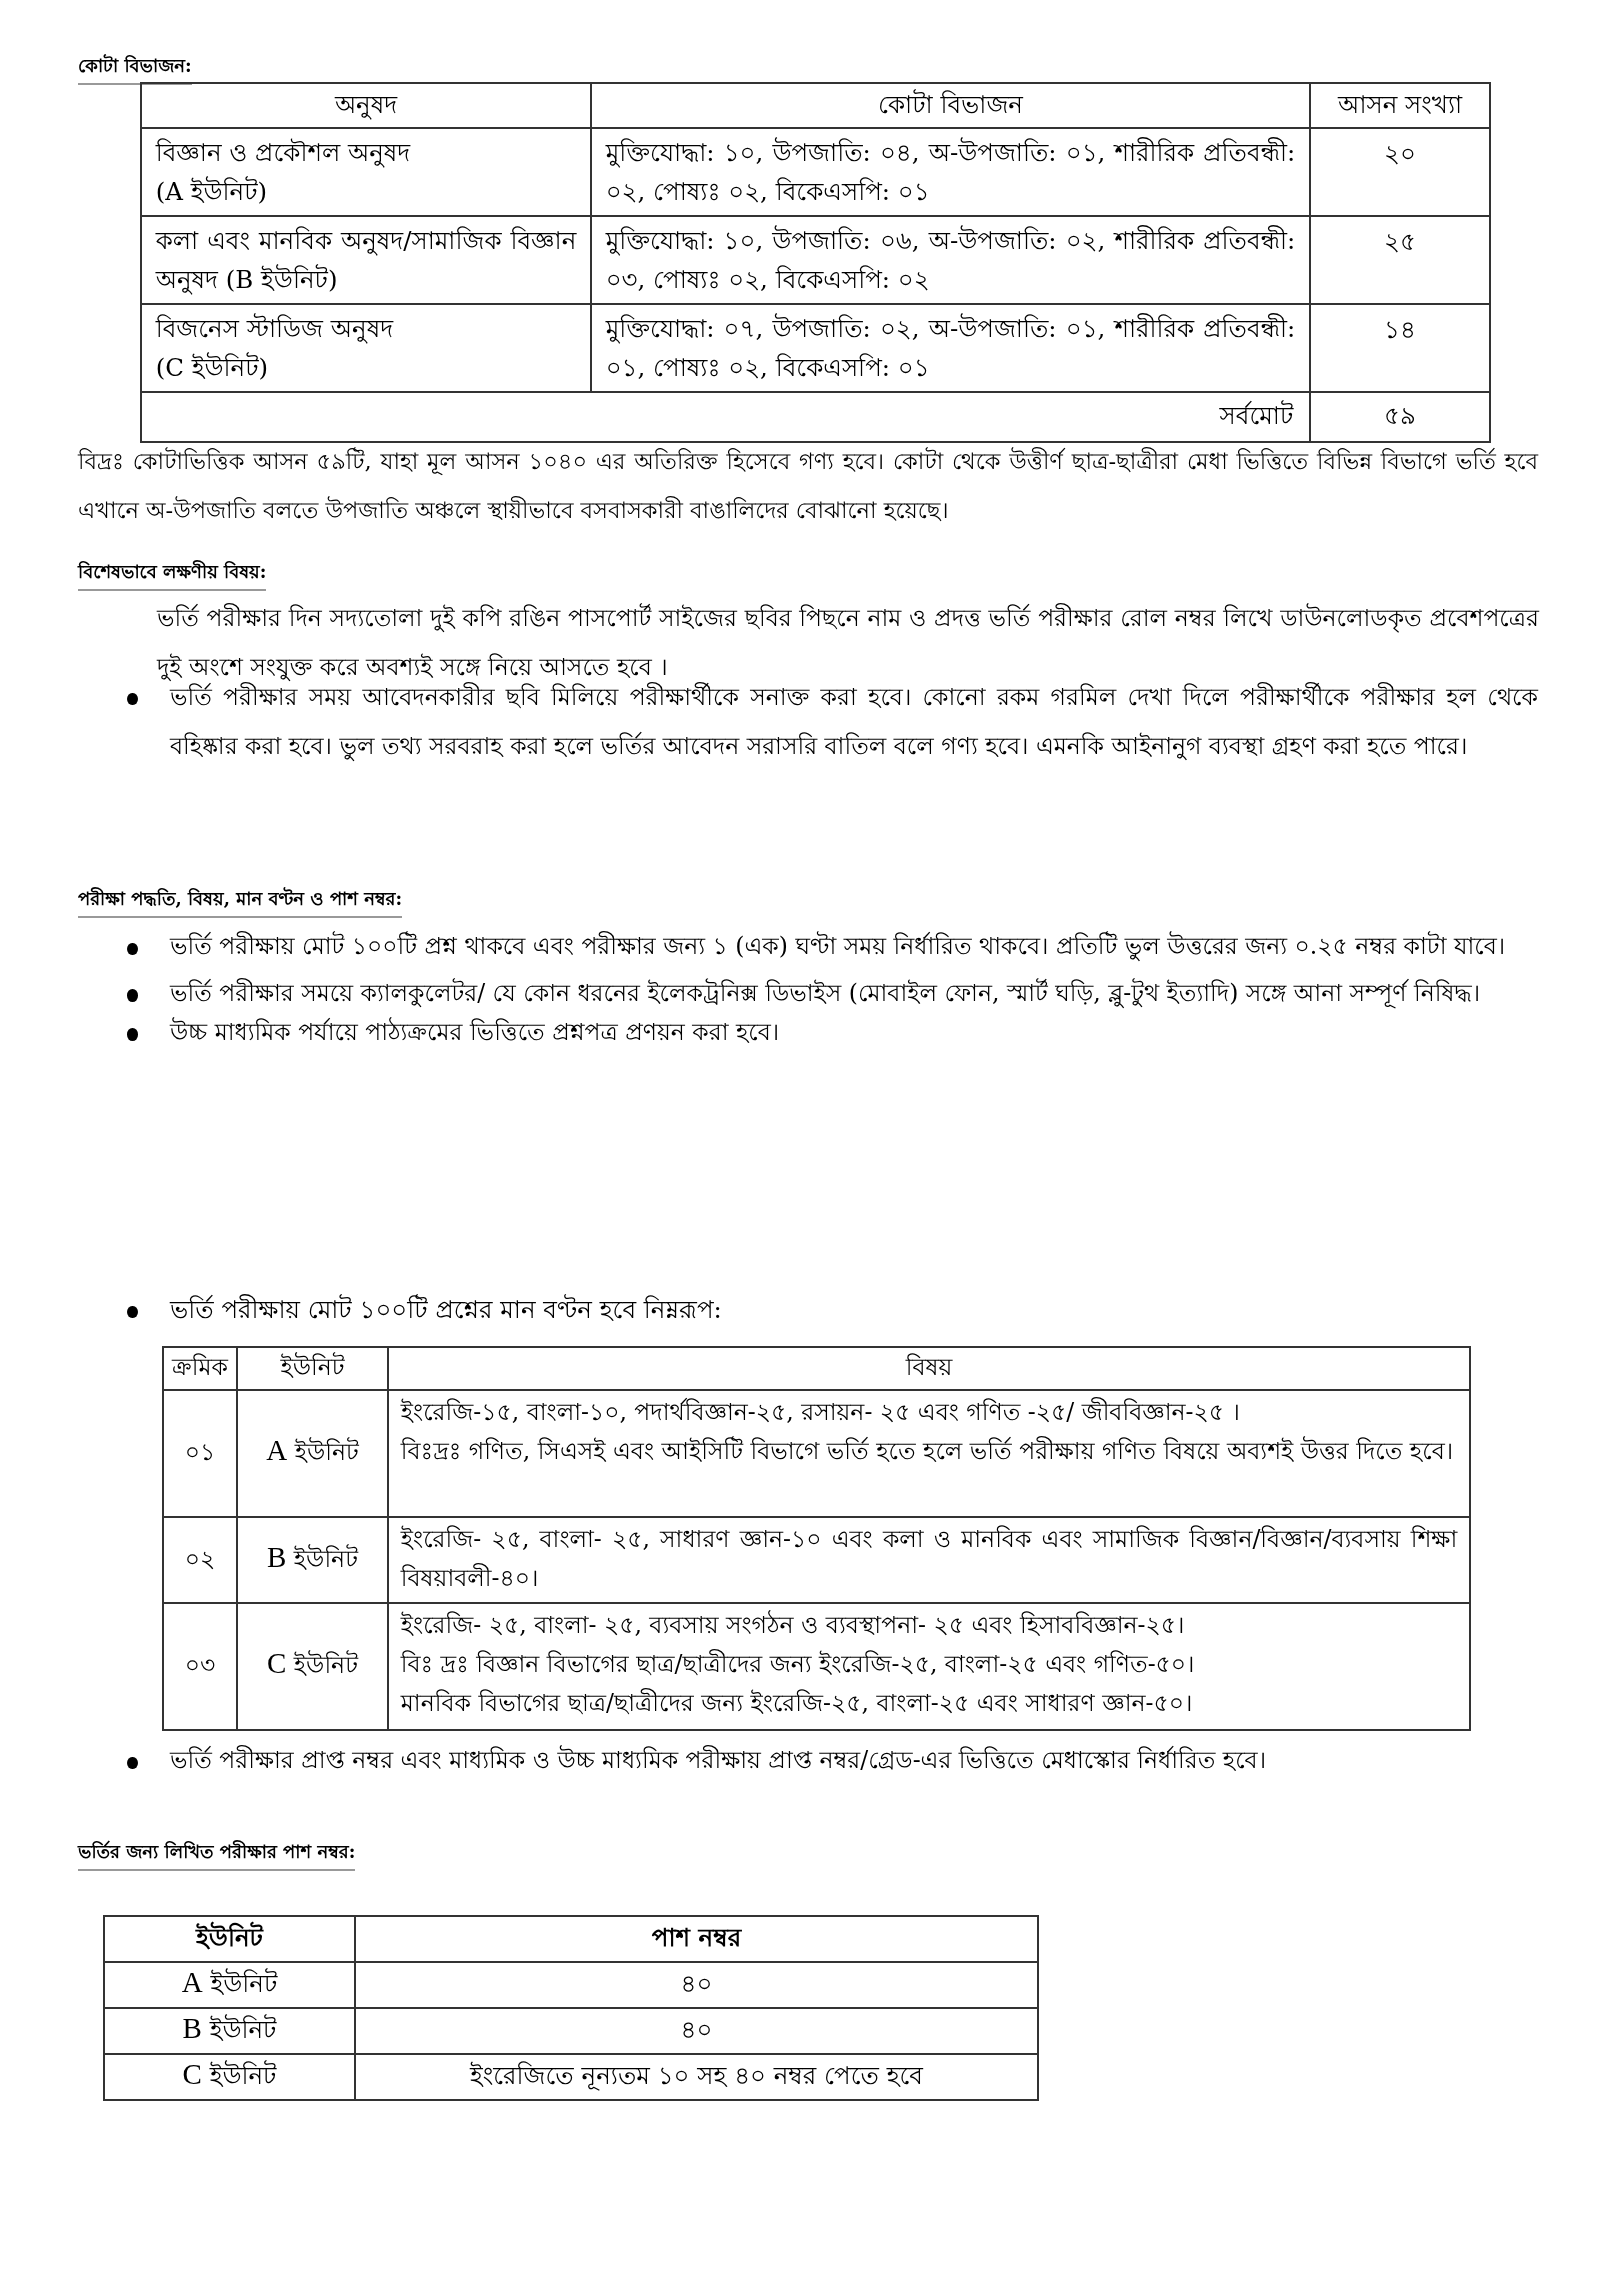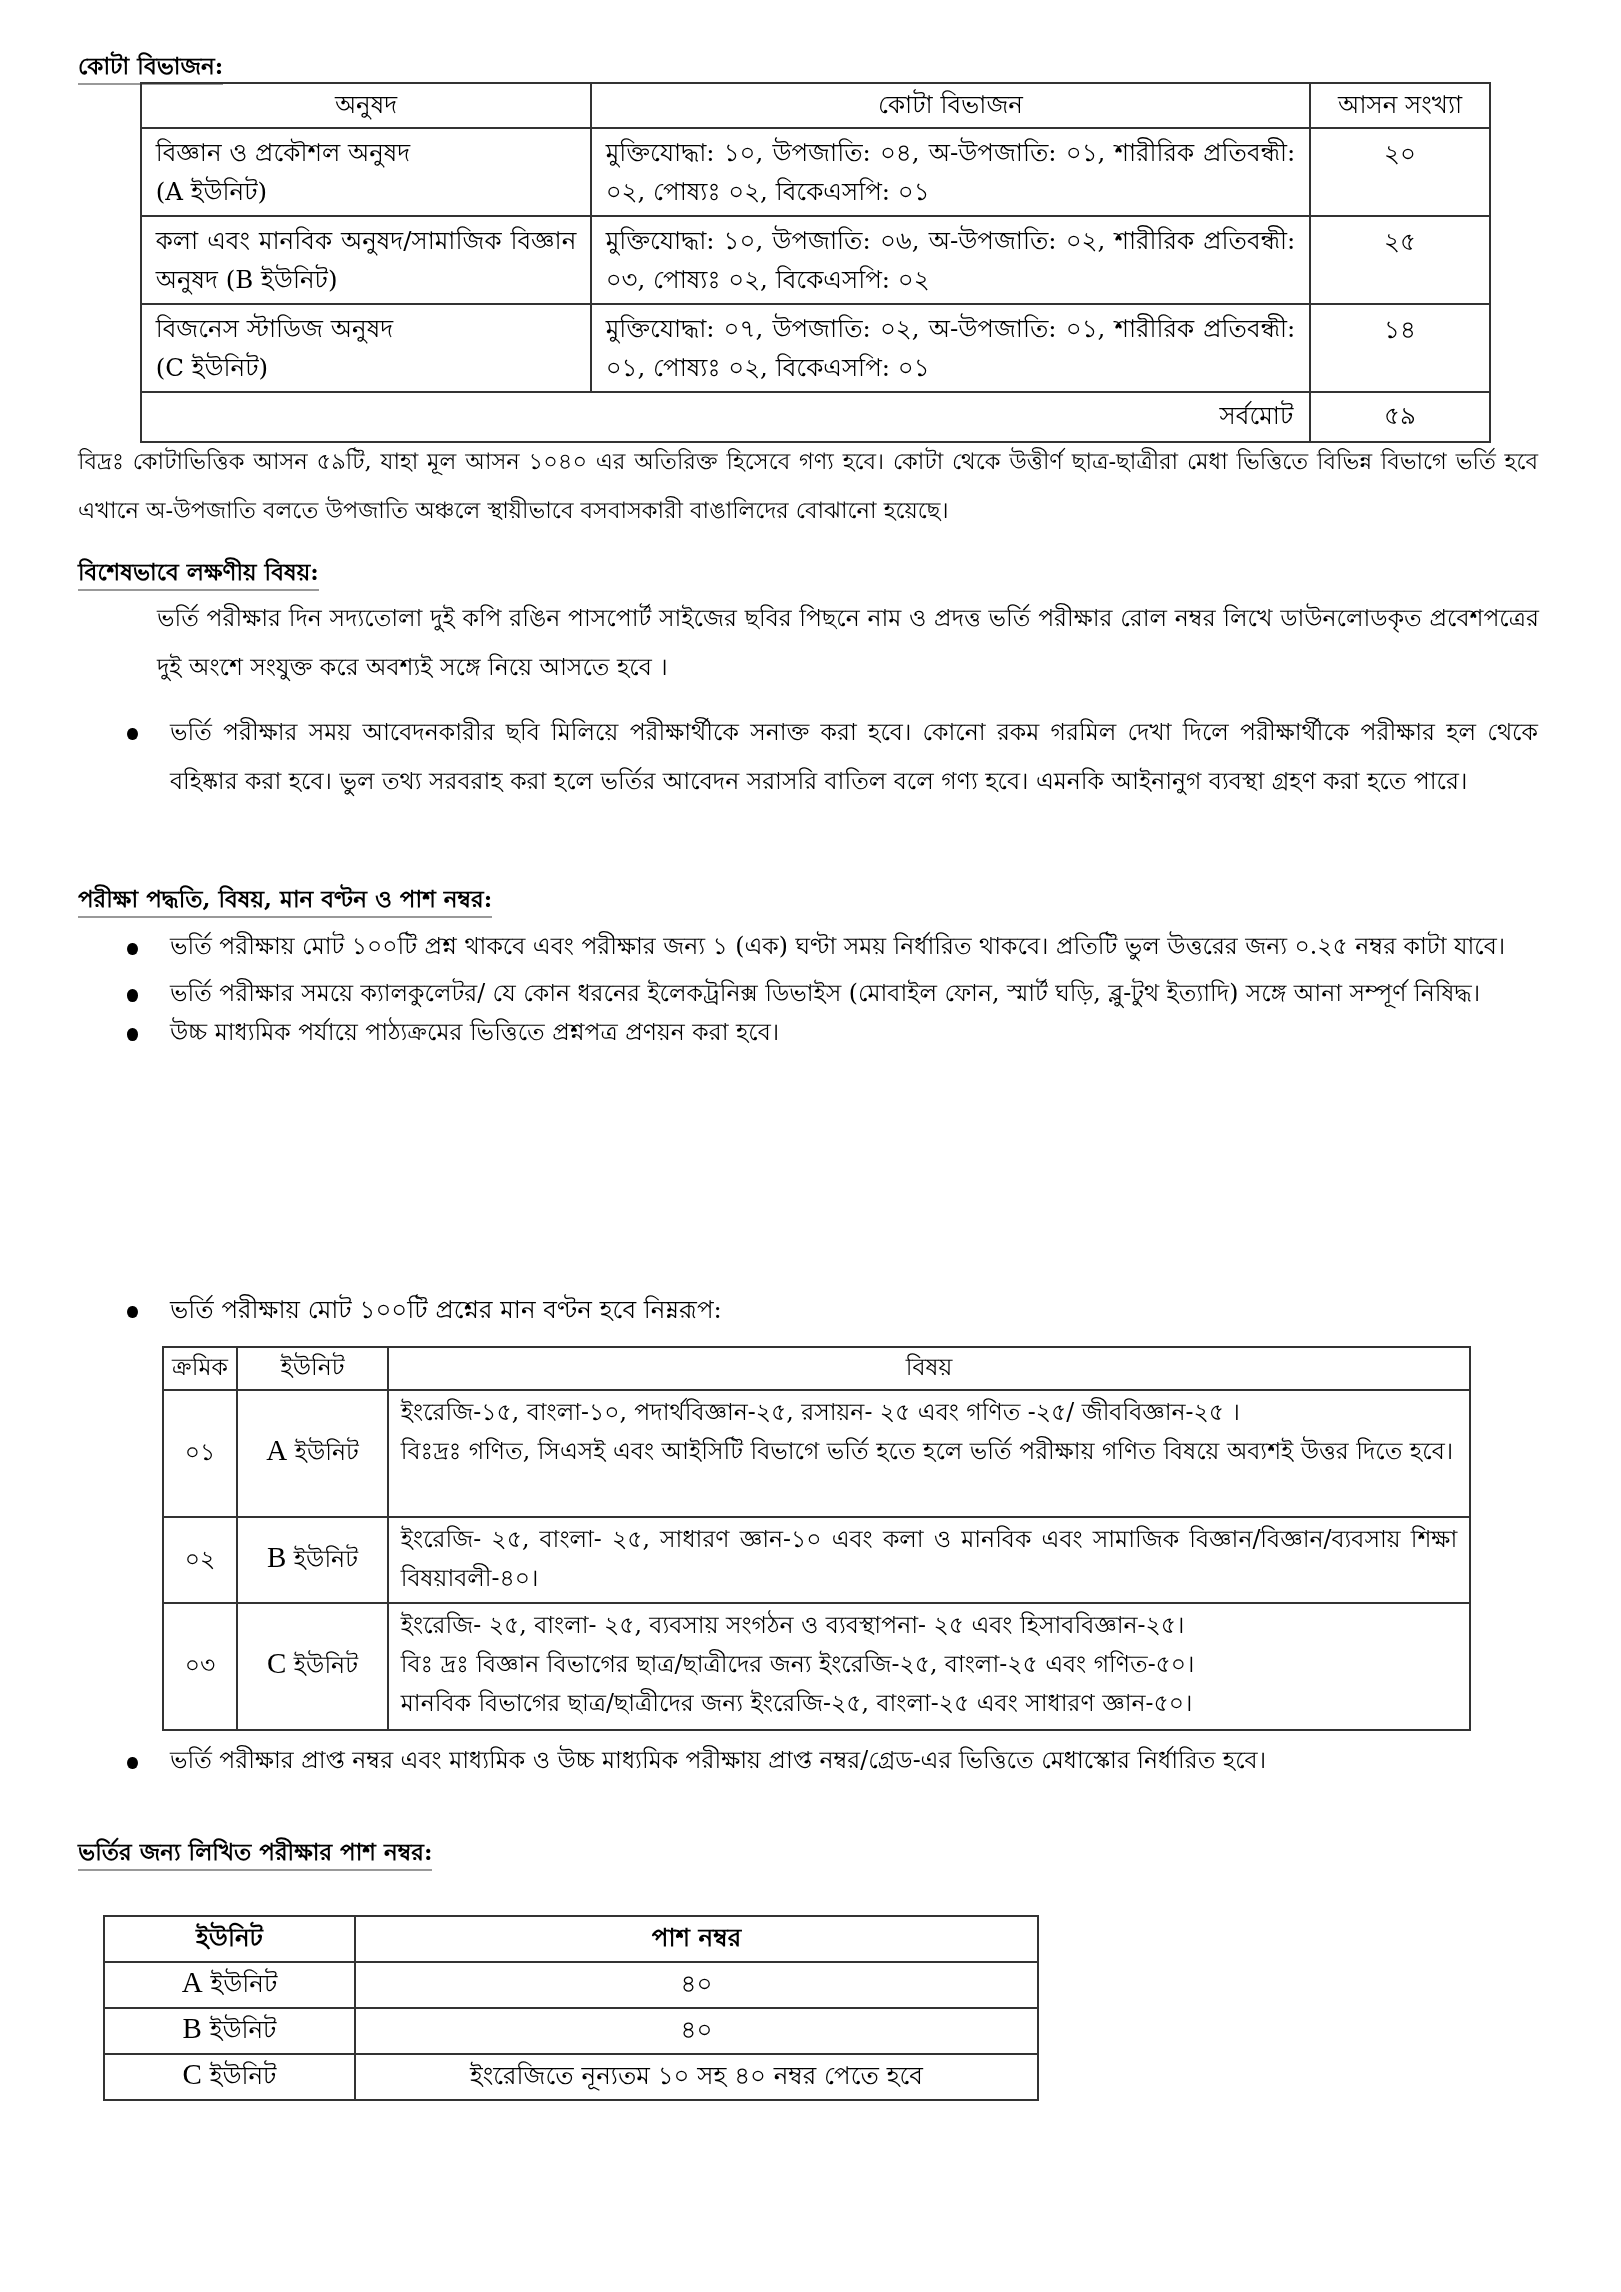--- a/index.html
+++ b/index.html
@@ -4,21 +4,21 @@
 <style>
   * { box-sizing: border-box; }
   html, body { margin: 0; padding: 0; background: #ffffff; }
   body {
     width: 1621px; height: 2293px; position: relative;
     font-family: "DejaVu Serif", "Liberation Serif", serif;
     color: #000; font-size: 24.5px;
   }
   .abs { position: absolute; }
   .heading {
-    font-weight: bold; font-size: 23px;
+    font-weight: bold; font-size: 18px;
     border-bottom: 2.9px solid #999; line-height: 33px; padding-bottom: 1px;
     white-space: nowrap;
   }
   table { border-collapse: collapse; position: absolute; }
   td, th { border: 2px solid #333; vertical-align: top; font-weight: normal; }
   th { text-align: center; vertical-align: middle; }
   .center { text-align: center; }
   .bold { font-weight: normal; }
   .lat { font-family: "Liberation Serif", serif; font-size: 29px; }
   .para { line-height: 49px; text-align: justify; }
@@ -70,21 +70,21 @@
   </tr>
 </tbody>
   </table>
 
 <div class="abs para" style="left:78px; top:437px; width:1460px; font-size:22.5px;">বিদ্রঃ কোটাভিত্তিক আসন ৫৯টি, যাহা মূল আসন ১০৪০ এর অতিরিক্ত হিসেবে গণ্য হবে। কোটা থেকে উত্তীর্ণ ছাত্র-ছাত্রীরা মেধা ভিত্তিতে বিভিন্ন বিভাগে ভর্তি হবে এখানে অ-উপজাতি বলতে উপজাতি অঞ্চলে স্থায়ীভাবে বসবাসকারী বাঙালিদের বোঝানো হয়েছে।</div>
 
 <div class="abs heading" style="left:78px; top:555px;">বিশেষভাবে লক্ষণীয় বিষয়:</div>
 
 <div class="abs para bold" style="left:157px; top:594px; width:1382px; font-size:23.5px;">ভর্তি পরীক্ষার দিন সদ্যতোলা দুই কপি রঙিন পাসপোর্ট সাইজের ছবির পিছনে নাম ও প্রদত্ত ভর্তি পরীক্ষার রোল নম্বর লিখে ডাউনলোডকৃত প্রবেশপত্রের দুই অংশে সংযুক্ত করে অবশ্যই সঙ্গে নিয়ে আসতে হবে ।</div>
 
-<ul class="bullets" style="left:127px; top:708px; width:1411px; font-size:23.5px; line-height:49px;">
+<ul class="bullets" style="left:127px; top:673px; width:1411px; font-size:23.5px; line-height:49px;">
   <li>
     <span class="bullet-dot" style="top:19.6px;"></span>
     <span>ভর্তি পরীক্ষার সময় আবেদনকারীর ছবি মিলিয়ে পরীক্ষার্থীকে সনাক্ত করা হবে। কোনো রকম গরমিল দেখা দিলে পরীক্ষার্থীকে পরীক্ষার হল থেকে বহিষ্কার করা হবে। ভুল তথ্য সরবরাহ করা হলে ভর্তির আবেদন সরাসরি বাতিল বলে গণ্য হবে। এমনকি আইনানুগ ব্যবস্থা গ্রহণ করা হতে পারে।</span>
   </li>
 </ul>
 
 <div class="abs heading" style="left:78px; top:882px;">পরীক্ষা পদ্ধতি, বিষয়, মান বণ্টন ও পাশ নম্বর:</div>
 
 <ul class="bullets" style="left:127px; top:927px; width:1411px; font-size:23.5px; line-height:39px;">
   <li style="margin-bottom:7.8px;">

